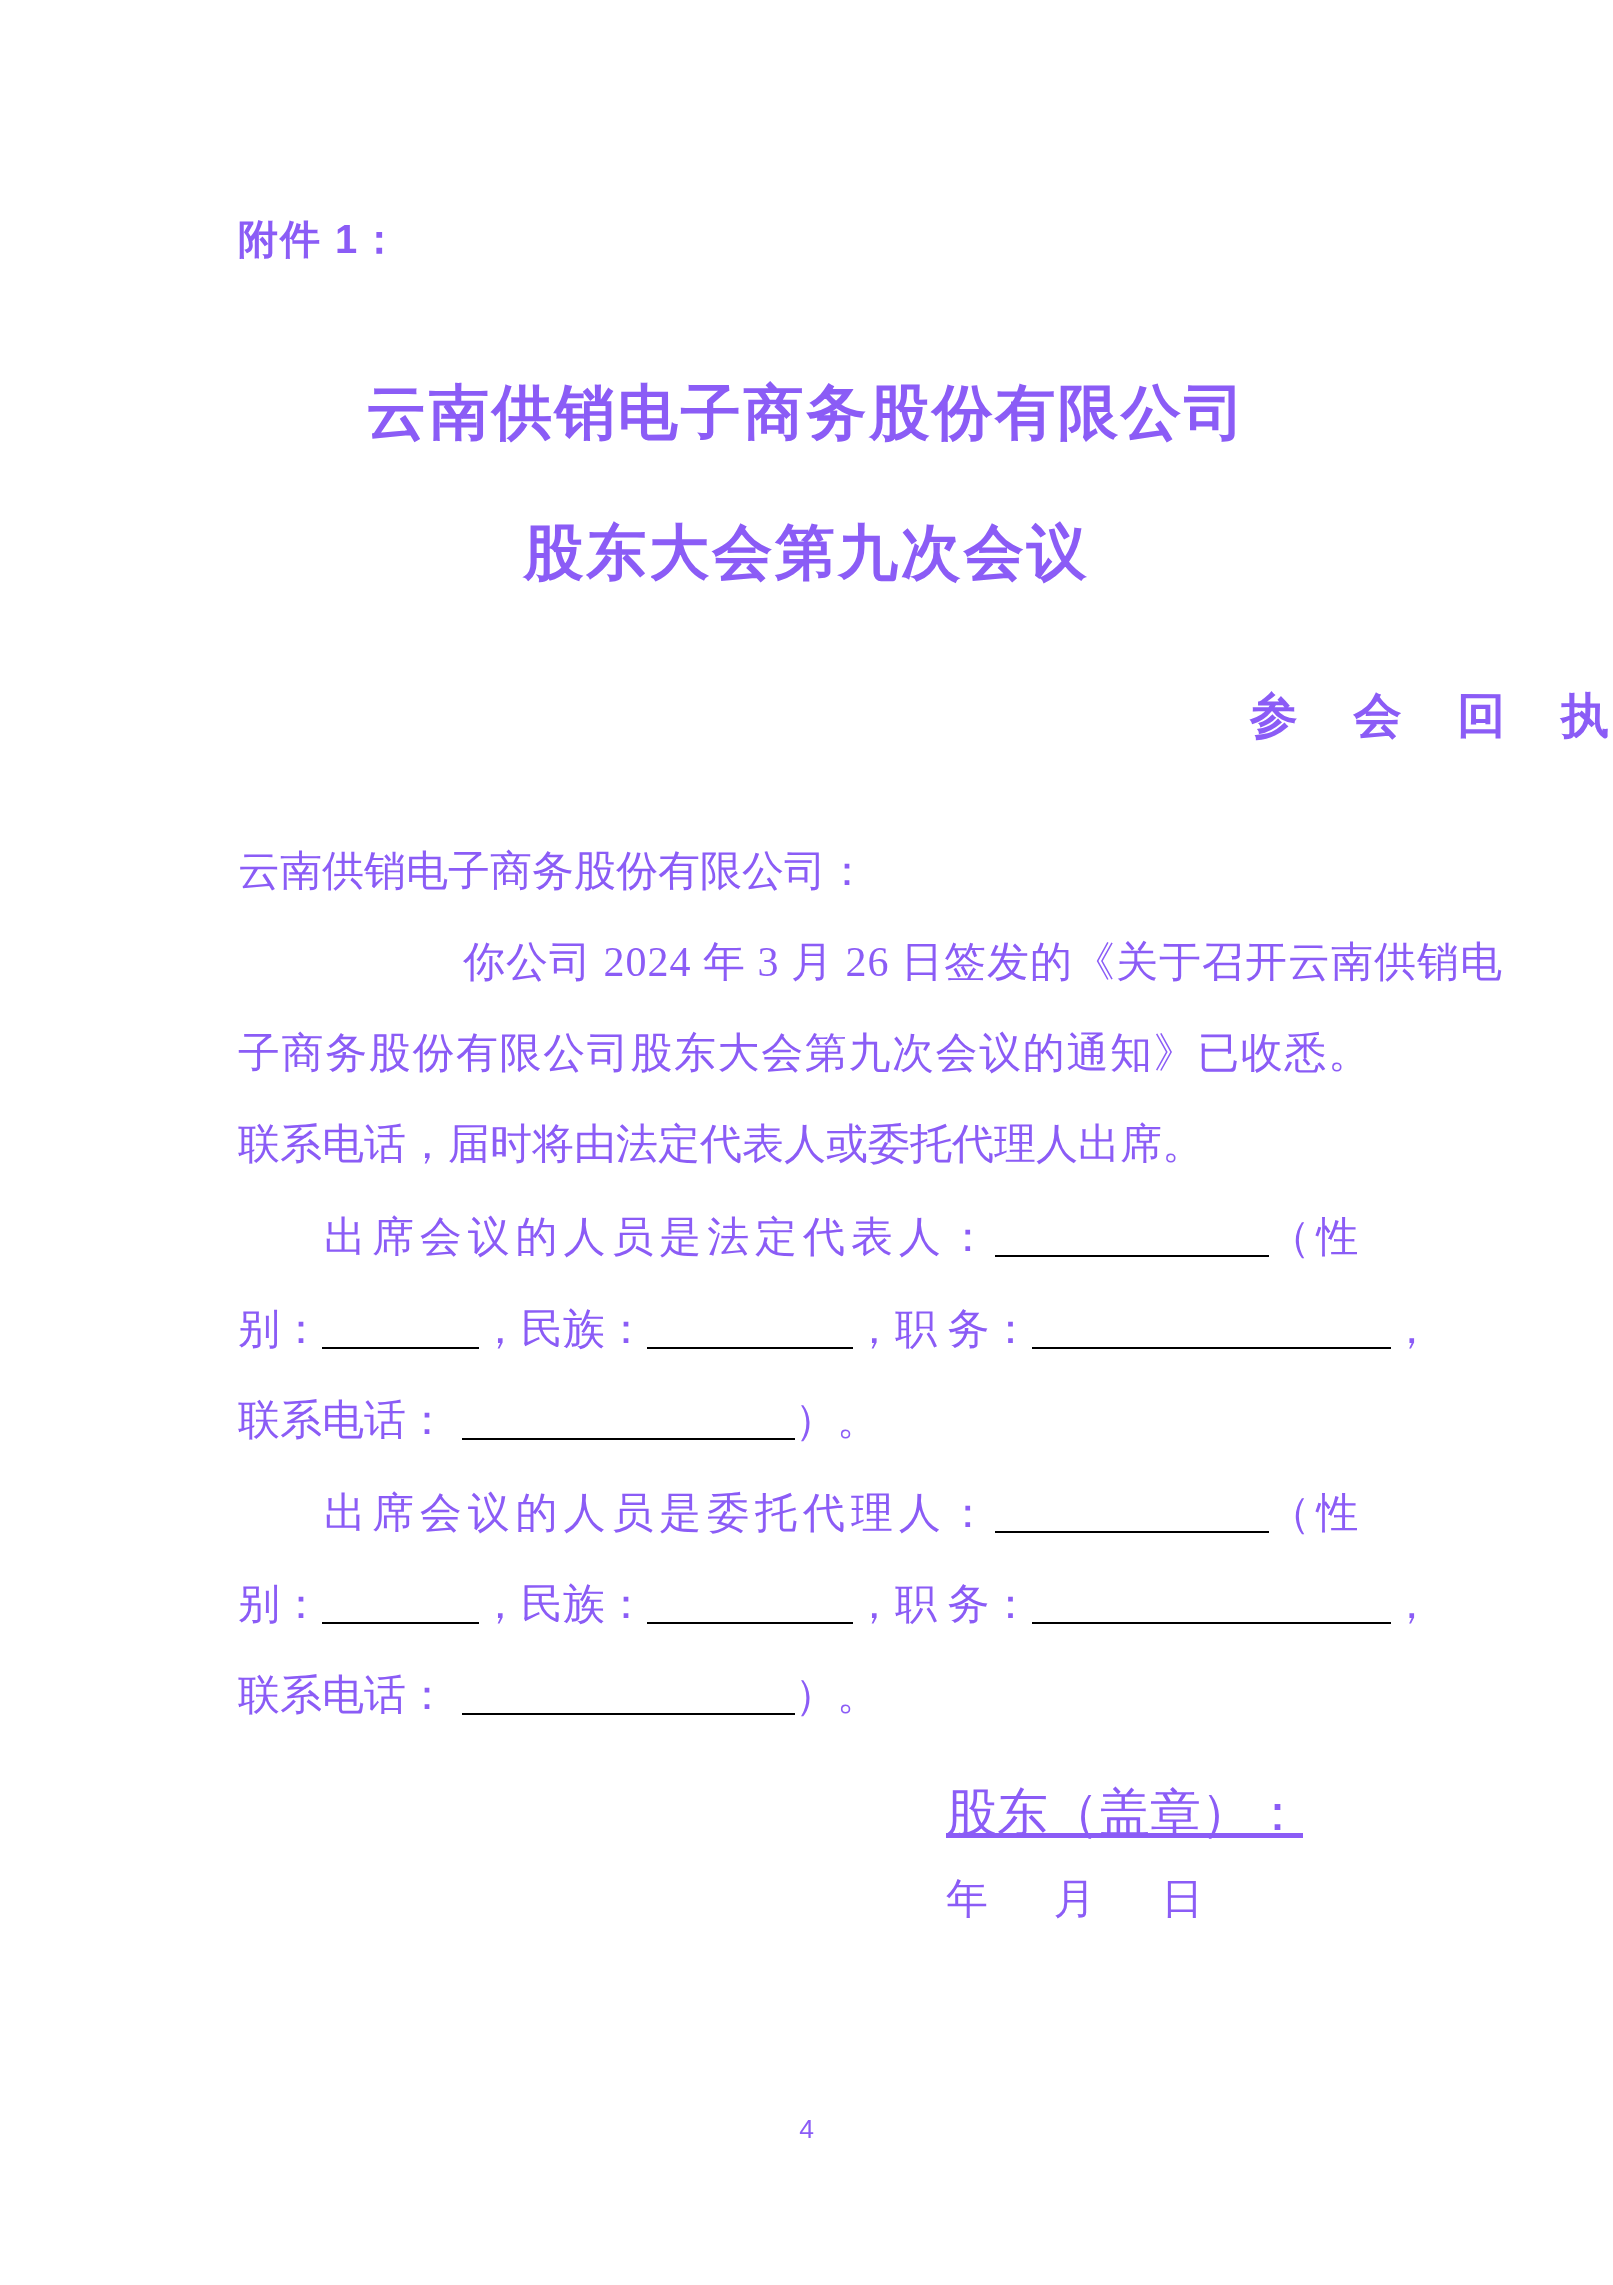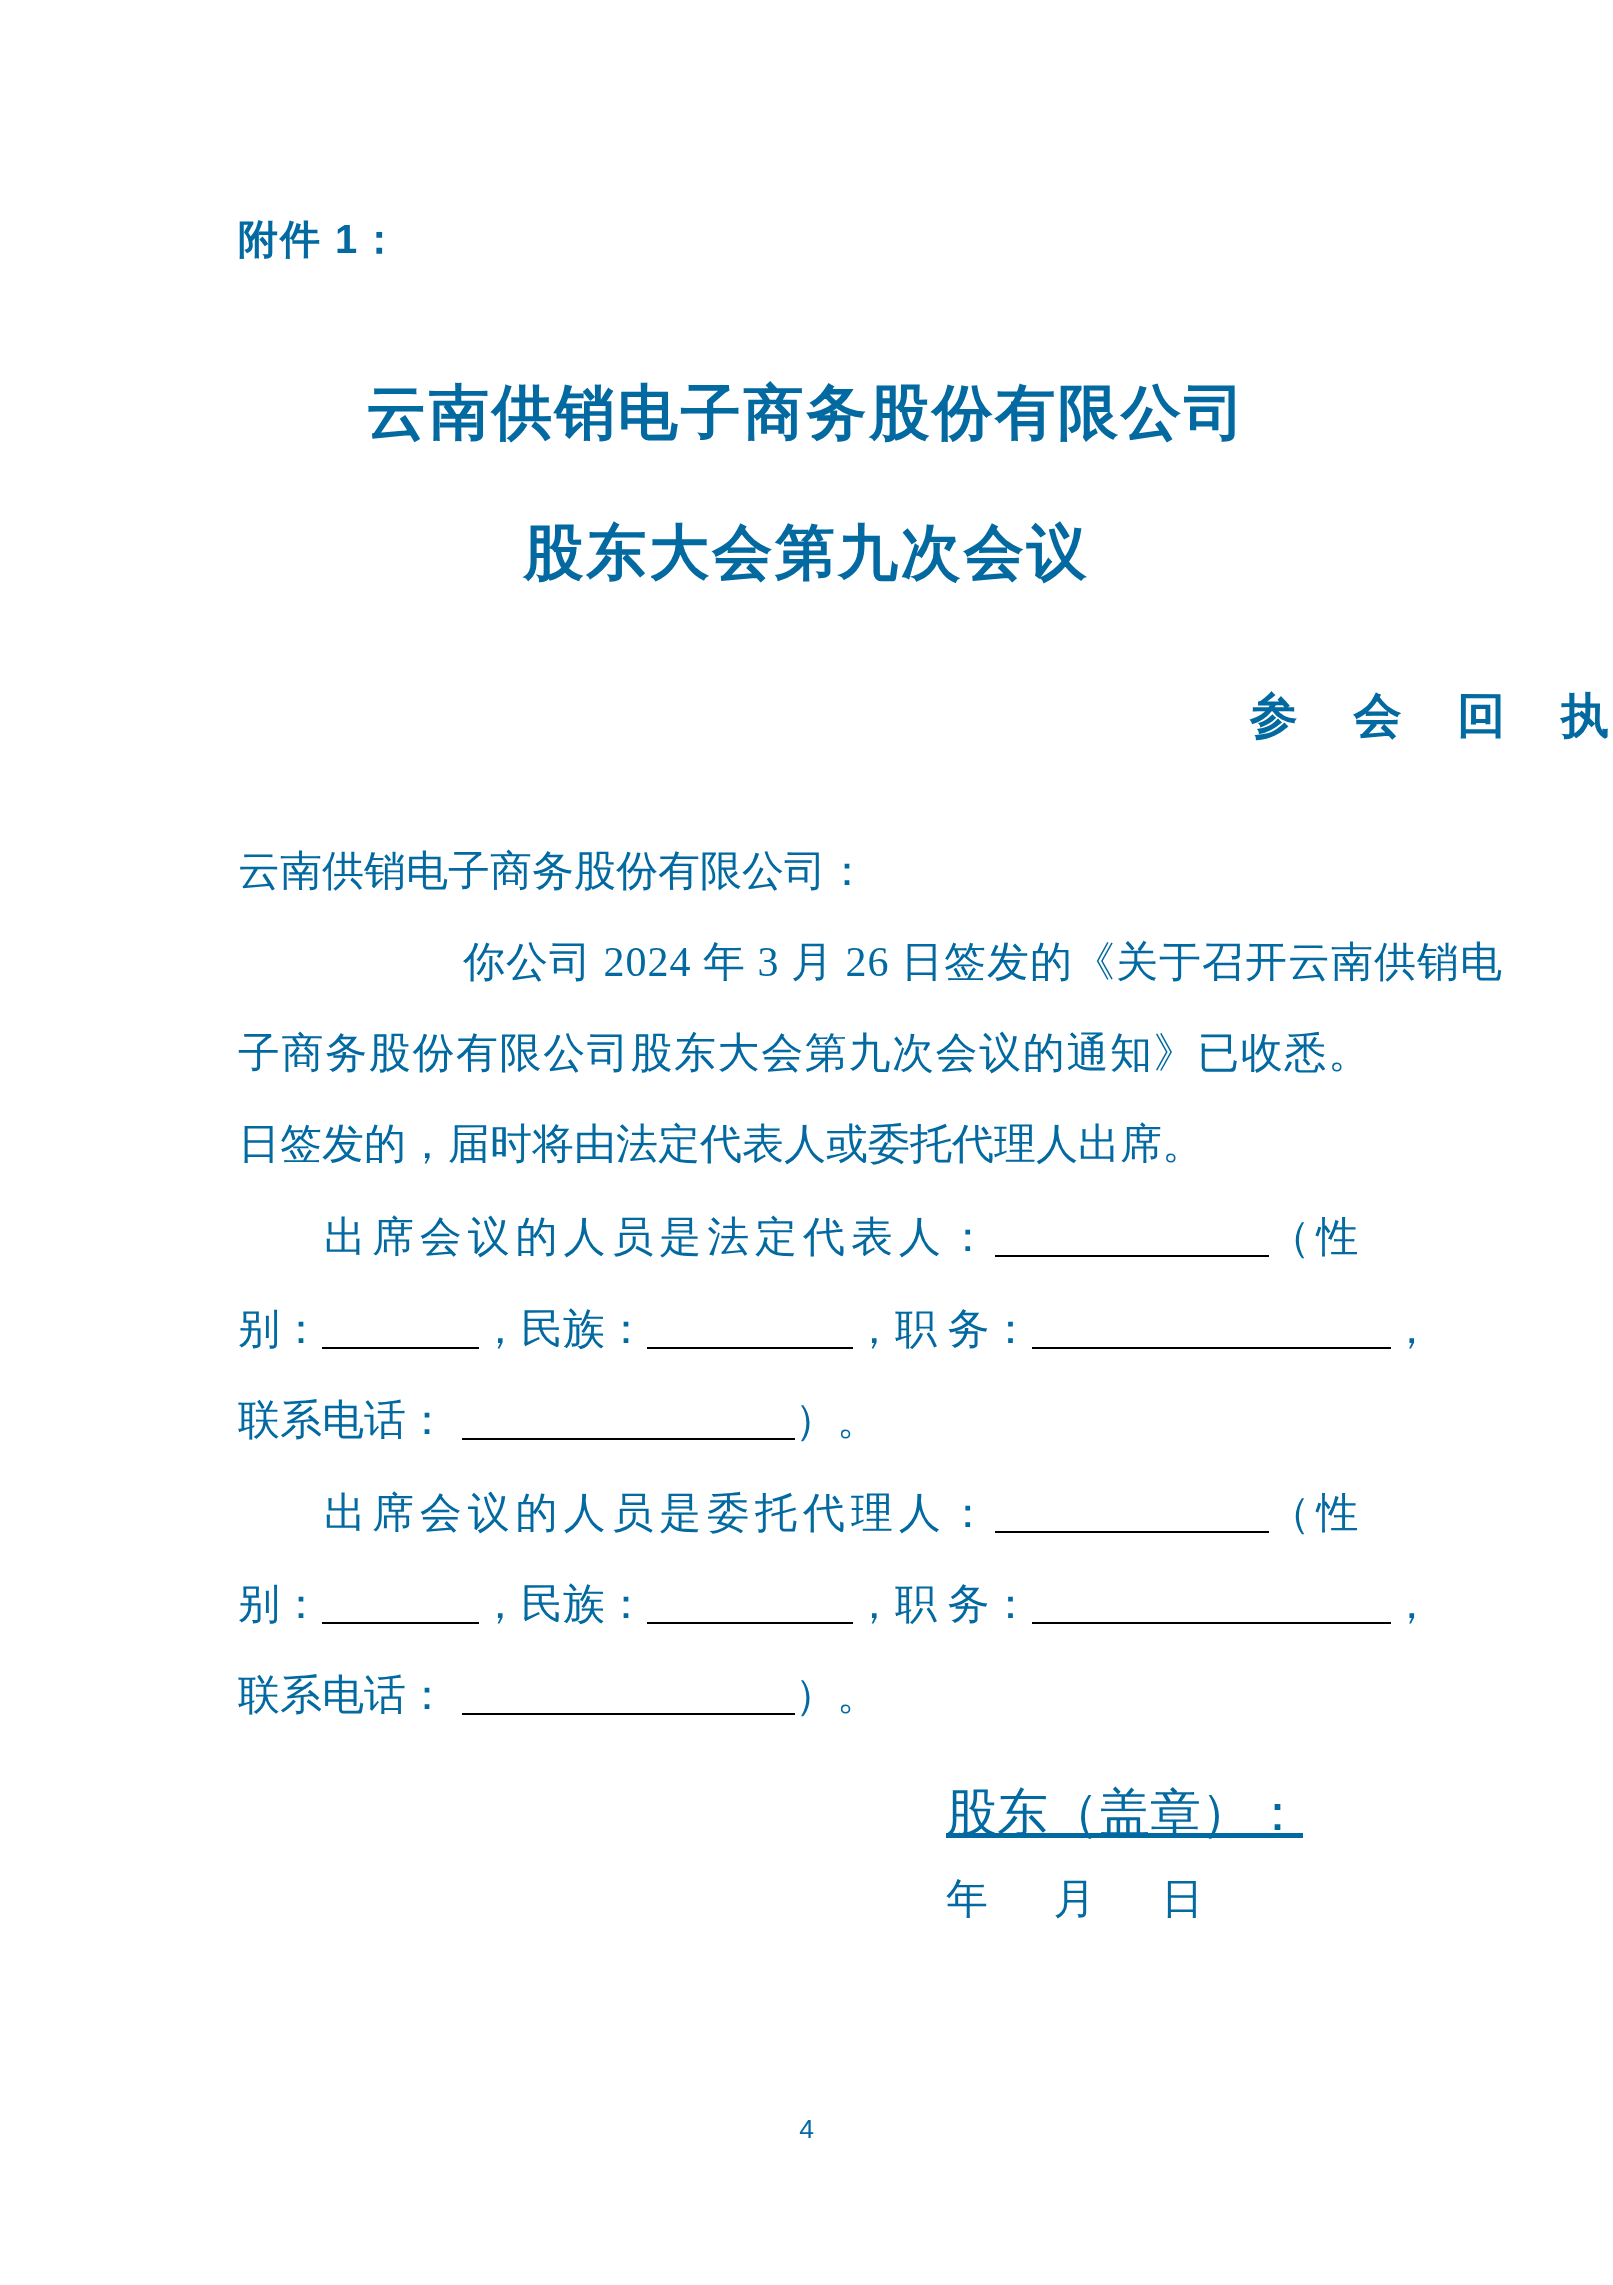--- a/index.html
+++ b/index.html
@@ -2,21 +2,21 @@
 <html><head>
 <meta charset="utf-8">
 <style>
   html, body { margin: 0; padding: 0; background: #e8e8e8; }
   .page {
     position: relative;
     width: 1613px;
     height: 2286px;
     margin: 0 auto;
     background: #ffffff;
-    color: #0369a1;
+    color: #8b5cf6;
     font-family: "Liberation Serif", "DejaVu Serif", serif;
     overflow: hidden;
   }
   .abs { position: absolute; line-height: 1.25; white-space: nowrap; }
 
   .attachment {
     left: 238px; top: 214px;
     font-family: "Liberation Sans", "DejaVu Sans", sans-serif;
     font-size: 40px; font-weight: 600; letter-spacing: 2px;
   }
@@ -78,21 +78,21 @@
 
   <div class="abs doc-title t1">云南供销电子商务股份有限公司</div>
   <div class="abs doc-title t2">股东大会第九次会议</div>
 
   <div class="abs doc-subtitle">参　会　回　执</div>
 
   <div class="abs bodyline y-salutation">云南供销电子商务股份有限公司：</div>
 
   <div class="abs bodyline y-p1 indent ls1">你公司 2024 年 3 月 26 日签发的《关于召开云南供销电</div>
   <div class="abs bodyline y-p2 ls16">子商务股份有限公司股东大会第九次会议的通知》已收悉。</div>
-  <div class="abs bodyline y-p3">日签发的，届时将由法定代表人或委托代理人出席。</div>
+  <div class="abs bodyline y-p3">联系电话，届时将由法定代表人或委托代理人出席。</div>
 
   <div class="abs bodyline y-b1-intro indent ls6">
     <span>出席会议的人员是法定代表人：</span><span class="blank blank-name"></span><span>（性</span>
   </div>
   <div class="abs bodyline y-b1-fields">
     <span>别：</span><span class="blank blank-sex"></span><span>，民族：</span><span class="blank blank-nation"></span><span>，职 务：</span><span class="blank blank-duty"></span><span>，</span>
   </div>
   <div class="abs bodyline y-b1-phone">
     <span>联系电话：</span><span class="blank blank-phone"></span><span>）。</span>
   </div>

